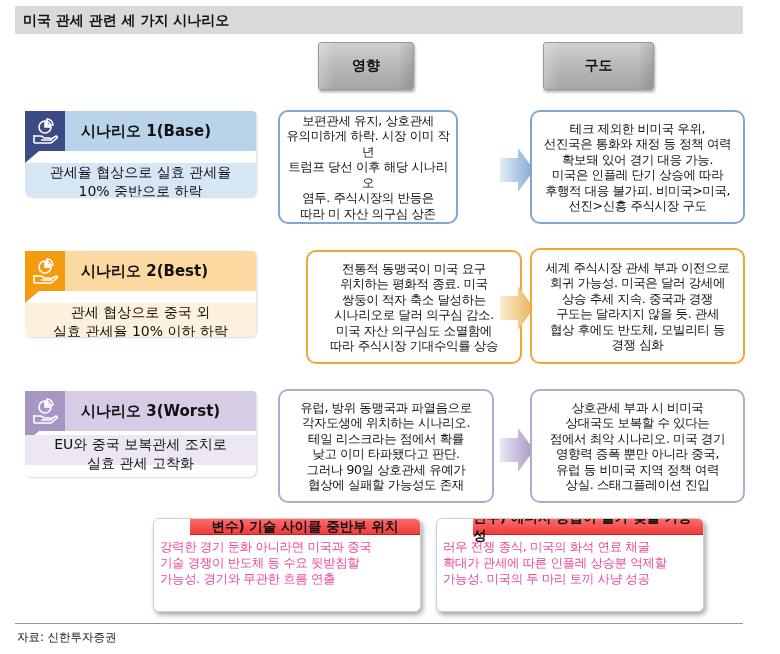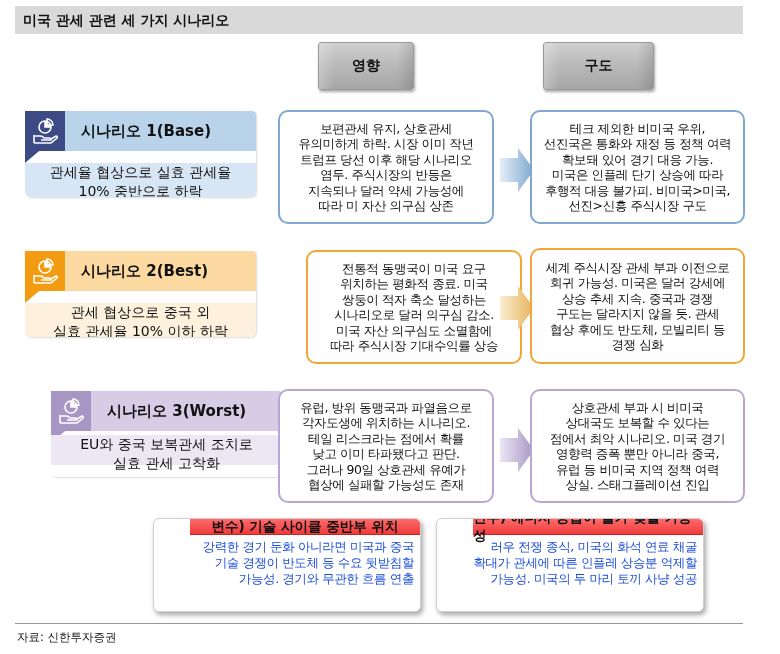--- a/index.html
+++ b/index.html
@@ -87,21 +87,21 @@
     background: #fff; border-radius: 6px;
     box-shadow: 2px 3px 5px rgba(0,0,0,0.35);
     overflow: hidden; border: 1px solid #d0d0d0;
   }
   .var-card .vhead {
     height: 16px; background: linear-gradient(180deg, #ff6b6b 0%, #ee3b3b 100%);
     display: flex; align-items: center; justify-content: center;
     font-size: 13.5px; font-weight: bold; color: #111; border-bottom: 1px solid #c22; margin-left: 36px;
   }
   .var-card .vbody {
-    padding: 4px 6px; text-align: right; font-size: 12.5px; line-height: 16px; color: #1d4ed8;
+    padding: 4px 6px; text-align: left; font-size: 12.5px; line-height: 16px; color: #ec4899;
     letter-spacing: -0.4px;
   }
 
   .footer-line { position: absolute; left: 15px; top: 623px; width: 484px; height: 1px; background: #999; }
   .source { position: absolute; left: 17px; top: 630px; font-size: 11.5px; color: #111; }
 </style>
 </head>
 <body>
 
 <div class="title-bg" style="width:728px;"></div>
@@ -126,27 +126,26 @@
   <div class="tri"></div>
   <div class="head">시나리오 1(Base)</div>
   <div class="body" style="top:52px;">
     <div>
       <div>관세율 협상으로 실효 관세율</div>
       <div>10% 중반으로 하락</div>
     </div>
   </div>
 </div>
 
-<div class="box blue" style="left:278px; top:110px; width:216px; height:114px;">
+<div class="box blue" style="left:278px; top:110px; width:180px; height:114px;">
   <div>
     <div>보편관세 유지, 상호관세</div>
     <div>유의미하게 하락. 시장 이미 작년</div>
     <div>트럼프 당선 이후 해당 시나리오</div>
     <div>염두. 주식시장의 반등은</div>
-    <div>지속되나 달러 약세 가능성에</div>
     <div>따라 미 자산 의구심 상존</div>
   </div>
 </div>
 
 <svg class="arrow" style="left:500px; top:146px;" viewBox="0 0 34 48">
   <defs>
       <linearGradient id="gb" x1="0" x2="1">
         <stop offset="0" stop-color="#e4eef8"></stop>
         <stop offset="1" stop-color="#7fa7d0"></stop>
       </linearGradient>
@@ -209,21 +208,21 @@
   <div>
     <div>세계 주식시장 관세 부과 이전으로</div>
     <div>회귀 가능성. 미국은 달러 강세에</div>
     <div>상승 추세 지속. 중국과 경쟁</div>
     <div>구도는 달라지지 않을 듯. 관세</div>
     <div>협상 후에도 반도체, 모빌리티 등</div>
     <div>경쟁 심화</div>
   </div>
 </div>
 
-<div class="scenario s3" style="top:391px;margin-left:26px;">
+<div class="scenario s3" style="top:391px;">
   <div class="icon-box">
     <svg width="28" height="28" viewBox="0 0 28 28" fill="none" stroke="#ffffff" stroke-width="1.6">
       <circle cx="14" cy="10" r="6"></circle>
         <path d="M14 4 L14 10 L20 10" fill="#fff" stroke="#fff"></path>
         <path d="M16 2 A6 6 0 0 1 22 8 L16 8 Z" fill="none"></path>
       <path d="M3 18 L3 26 M3 19 L9 19 Q12 19 13 21 L18 21 Q20 21 20 23 L10 23 M20 22 L25 19 Q27 19 26 21 L20 26 L3 26"></path>
     </svg>
   </div>
   <div class="tri"></div>
   <div class="head">시나리오 3(Worst)</div>

